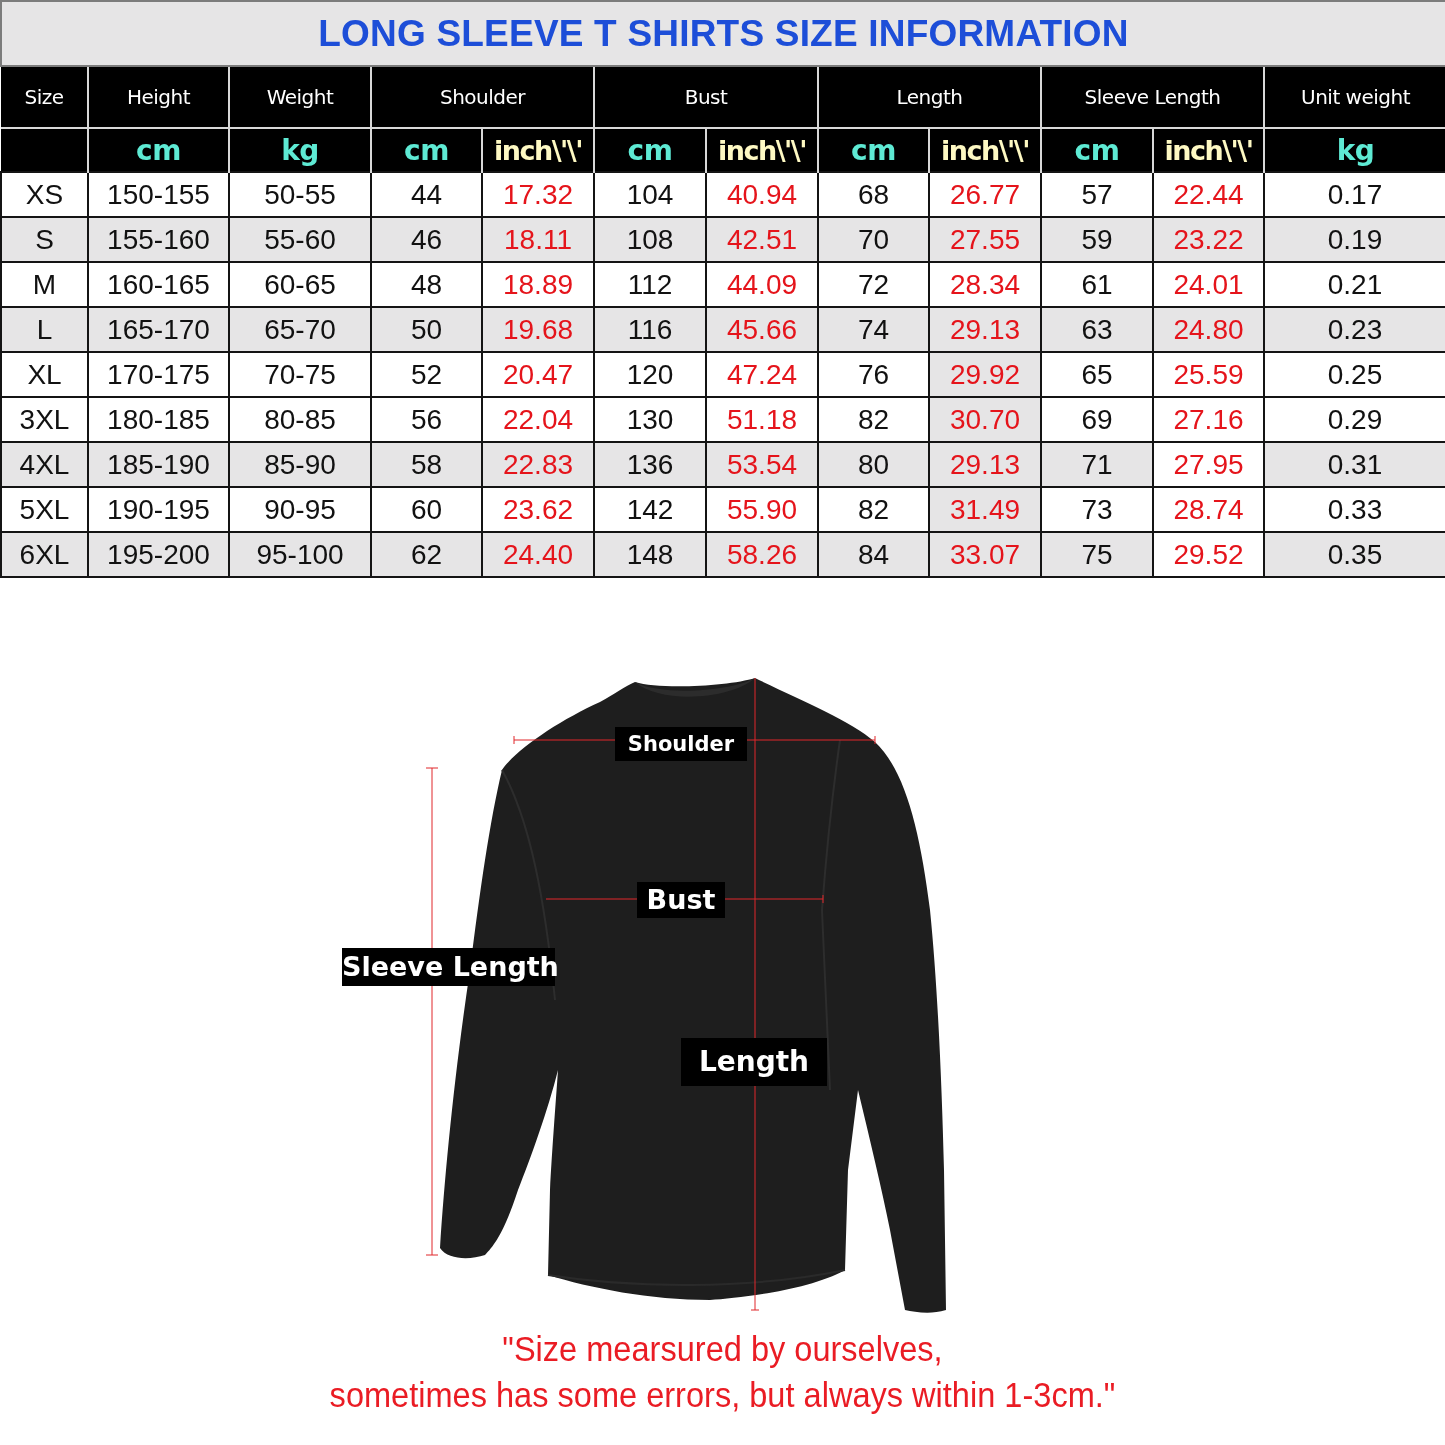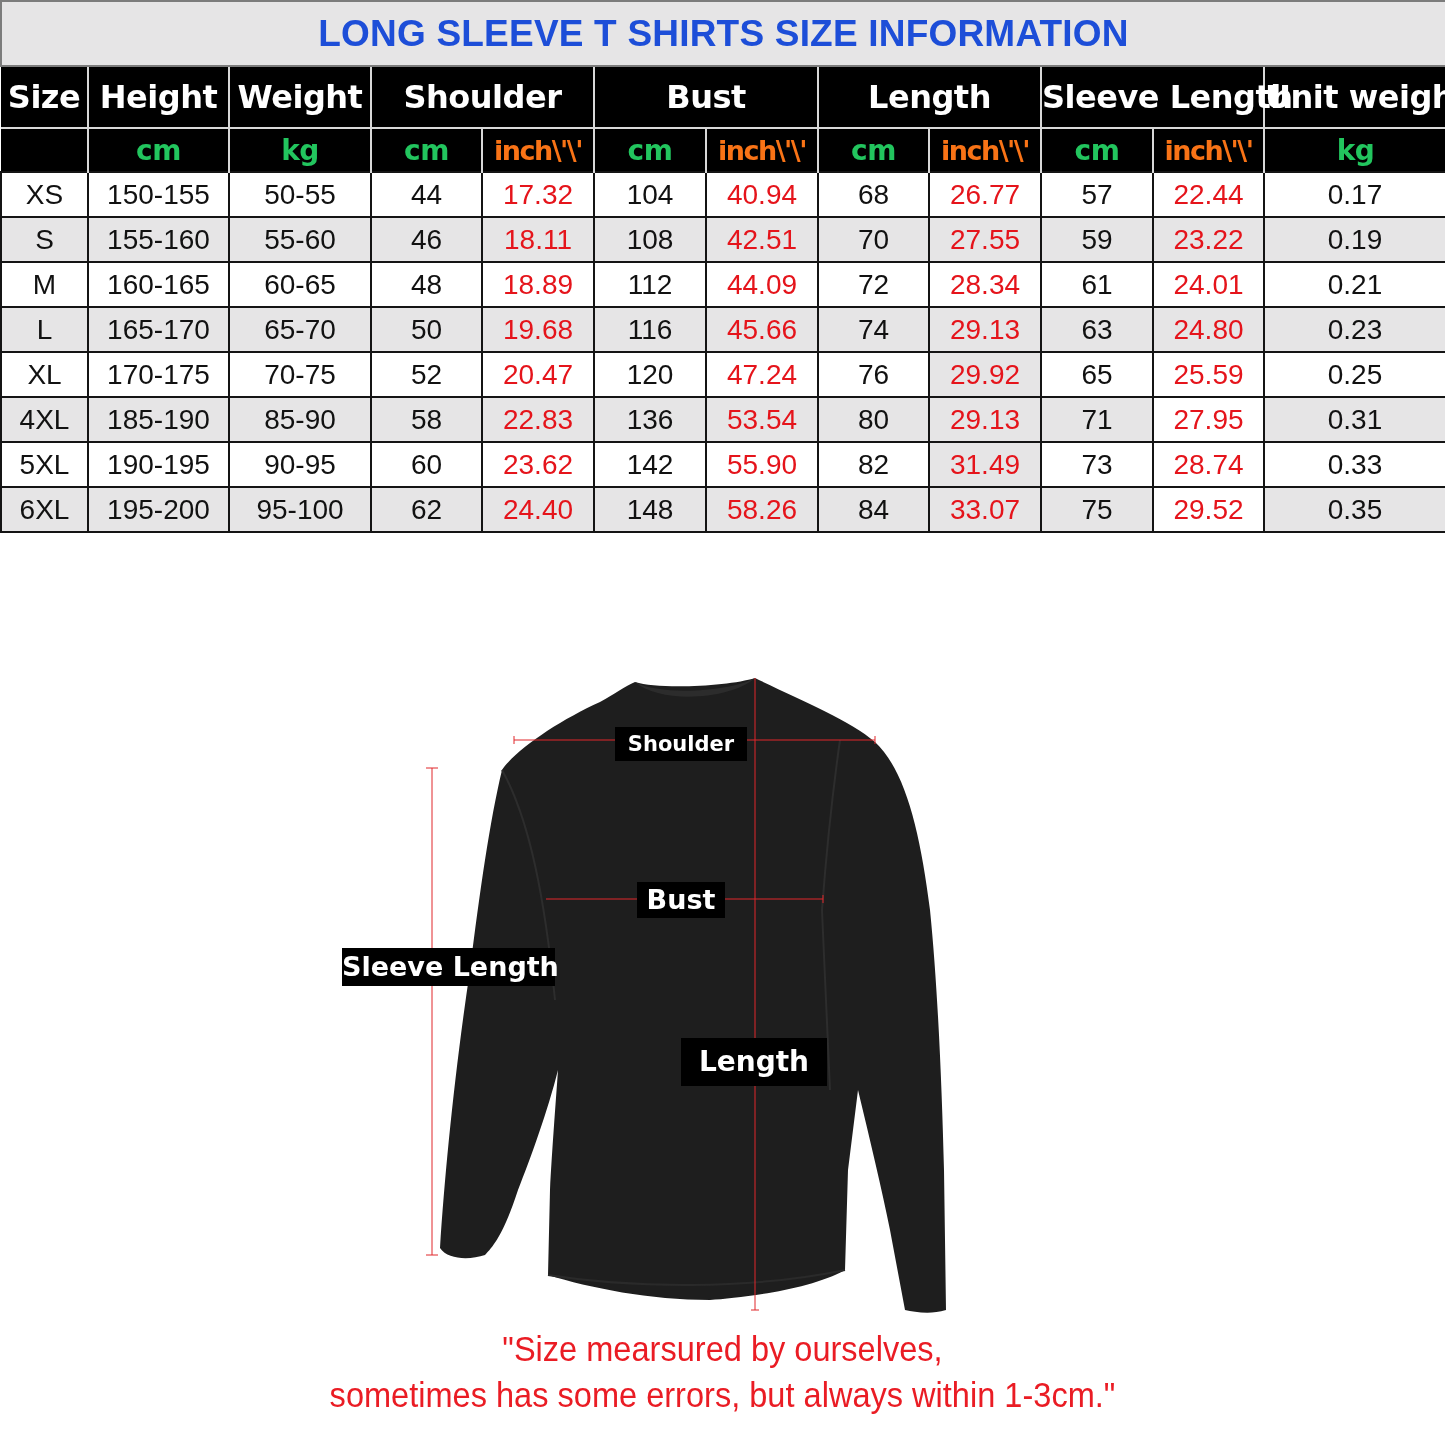--- a/index.html
+++ b/index.html
@@ -4,23 +4,23 @@
 <style>
   html, body { margin:0; padding:0; background:#ffffff; }
   body { width:1445px; height:1445px; position:relative; overflow:hidden; font-family:"Liberation Sans", sans-serif; }
 
   
   .size-table { position:absolute; left:0; top:0; width:1445px; border-collapse:collapse; table-layout:fixed; }
   .size-table td, .size-table th { padding:0; text-align:center; vertical-align:middle; }
 
   .title-cell { height:63px; background:#e6e5e6; border:2px solid #7c7c7c; font-family:Liberation Sans, sans-serif; font-weight:bold; font-size:37px; color:#1d4ed8; letter-spacing:0.2px; }
 
-  .hdr1 th { height:60px; background:#000; color:#fff; font-family:"DejaVu Sans", sans-serif; font-weight:bold; font-size:32px; border-left:2px solid #d8d8d8; border-bottom:2px solid #d8d8d8; letter-spacing:-0.5px; white-space:nowrap; }
-  .hdr2 th { height:42px; background:#000; color:#22c55e; font-family:"DejaVu Sans", sans-serif; font-weight:bold; font-size:28px; border-left:2px solid #d8d8d8; letter-spacing:-0.5px; white-space:nowrap; }
-  .hdr2 th.inch { color:#f97316; letter-spacing:-1.5px; font-size:27px; }
+  .hdr1 th { height:60px; background:#000; color:#fff; font-family:"DejaVu Sans", sans-serif; font-weight:normal; font-size:20px; border-left:2px solid #d8d8d8; border-bottom:2px solid #d8d8d8; letter-spacing:-0.5px; white-space:nowrap; }
+  .hdr2 th { height:42px; background:#000; color:#5eead4; font-family:"DejaVu Sans", sans-serif; font-weight:bold; font-size:28px; border-left:2px solid #d8d8d8; letter-spacing:-0.5px; white-space:nowrap; }
+  .hdr2 th.inch { color:#fef9c3; letter-spacing:-1.5px; font-size:27px; }
   .hdr1 th:first-child, .hdr2 th:first-child { border-left:none; }
 
   .data-row td { height:43px; font-family:"Liberation Sans", sans-serif; font-size:28px; color:#111; border:2px solid #141414; }
   .data-row td.red { color:#e5141b;margin-top:28px; }
   .data-row td.shade { background:#e6e5e6; }
   .data-row td.white { background:#ffffff; }
 
   
   .garment { position:absolute; left:330px; top:670px; width:640px; height:650px; }
   .garment svg { position:absolute; left:0; top:0; }
@@ -147,20 +147,34 @@
       <td class="red">20.47</td>
       <td>120</td>
       <td class="red">47.24</td>
       <td>76</td>
       <td class="shade red">29.92</td>
       <td>65</td>
       <td class="red">25.59</td>
       <td>0.25</td>
     </tr>
     <tr class="data-row">
+      <td>3XL</td>
+      <td>180-185</td>
+      <td>80-85</td>
+      <td>56</td>
+      <td class="red">22.04</td>
+      <td>130</td>
+      <td class="red">51.18</td>
+      <td>82</td>
+      <td class="shade red">30.70</td>
+      <td>69</td>
+      <td class="red">27.16</td>
+      <td>0.29</td>
+    </tr>
+    <tr class="data-row">
       <td class="shade">4XL</td>
       <td class="shade">185-190</td>
       <td class="shade">85-90</td>
       <td class="shade">58</td>
       <td class="shade red">22.83</td>
       <td class="shade">136</td>
       <td class="shade red">53.54</td>
       <td class="shade">80</td>
       <td class="shade red">29.13</td>
       <td class="shade">71</td>

